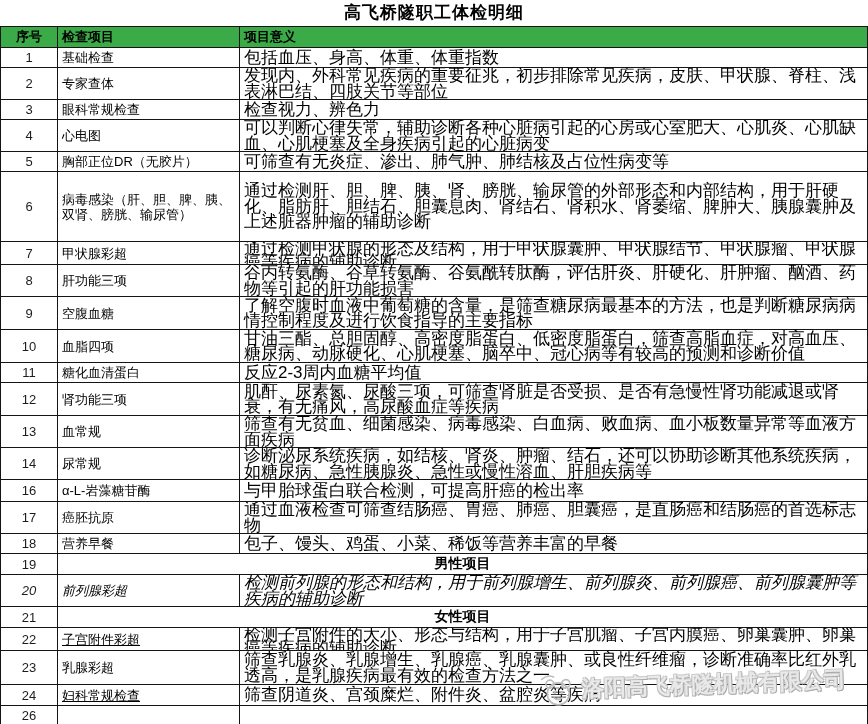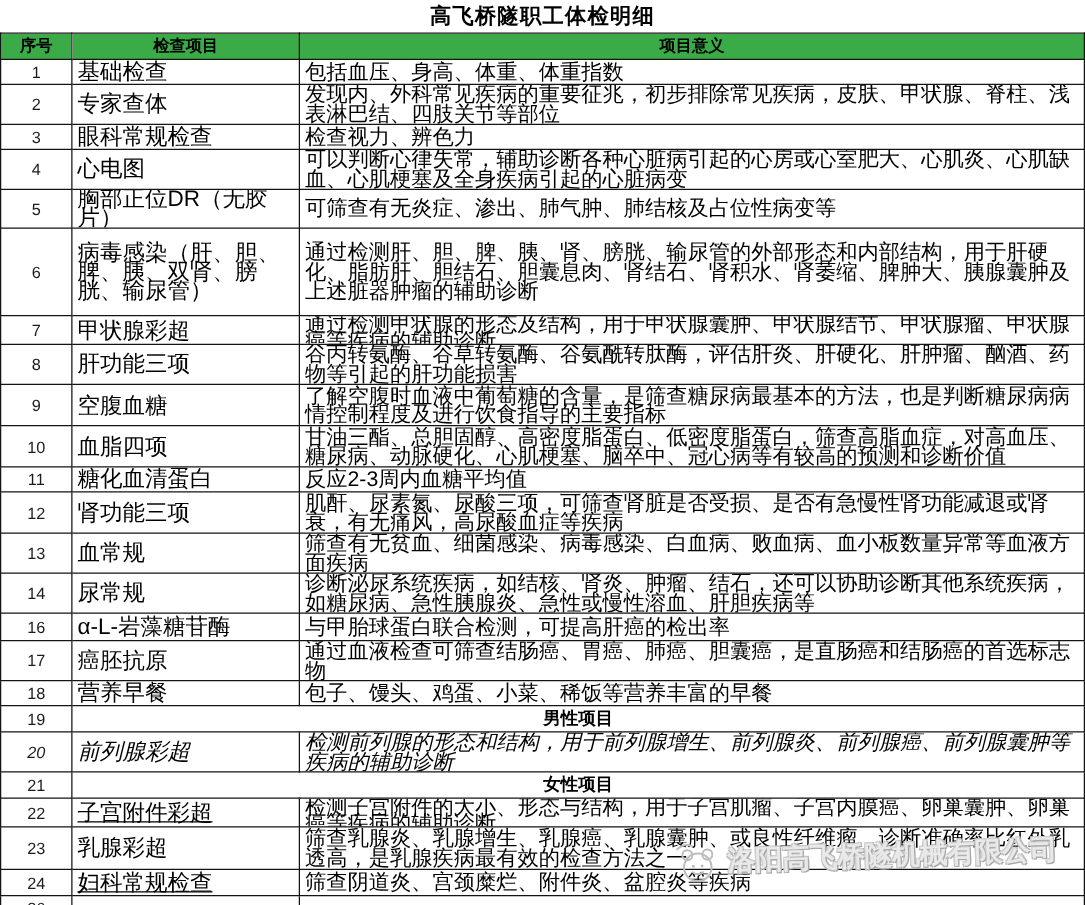--- a/index.html
+++ b/index.html
@@ -12,25 +12,25 @@
     font-size:17px;font-weight:bold;letter-spacing:1px;
   }
   table.sheet{
     width:868px;table-layout:fixed;border-collapse:collapse;background:#fff;
   }
   table.sheet th,table.sheet td{
     border:1px solid #141414;vertical-align:middle;overflow:hidden;
     word-break:break-all;
   }
   thead th{
-    font-size:13px;font-weight:bold;text-align:center;padding:0 4px;height:20px;color:#000;
+    font-size:13px;font-weight:bold;text-align:left;padding:0 4px;height:20px;color:#000;
   }
   thead th.num-h{text-align:center;padding:0;}
   td.num{font-size:13px;text-align:center;color:#1c1c1c;padding:0;}
-  td.item{font-size:18px;padding:0 4px;line-height:15px;}
+  td.item{font-size:13px;padding:0 4px;line-height:15px;}
   td.item.ul{text-decoration:underline;}
   td.desc{font-size:17px;padding:0 4px;line-height:15.5px;}
   td.desc .clipbox{height:22px;overflow:hidden;line-height:13px;}
   td.section{font-size:14px;font-weight:bold;text-align:center;padding:0;}
   .watermark{
     position:absolute;left:538px;top:662px;width:320px;height:46px;
     display:flex;align-items:center;gap:6px;
     transform:rotate(-2deg);pointer-events:none;
   }
   .watermark .wm-text{

